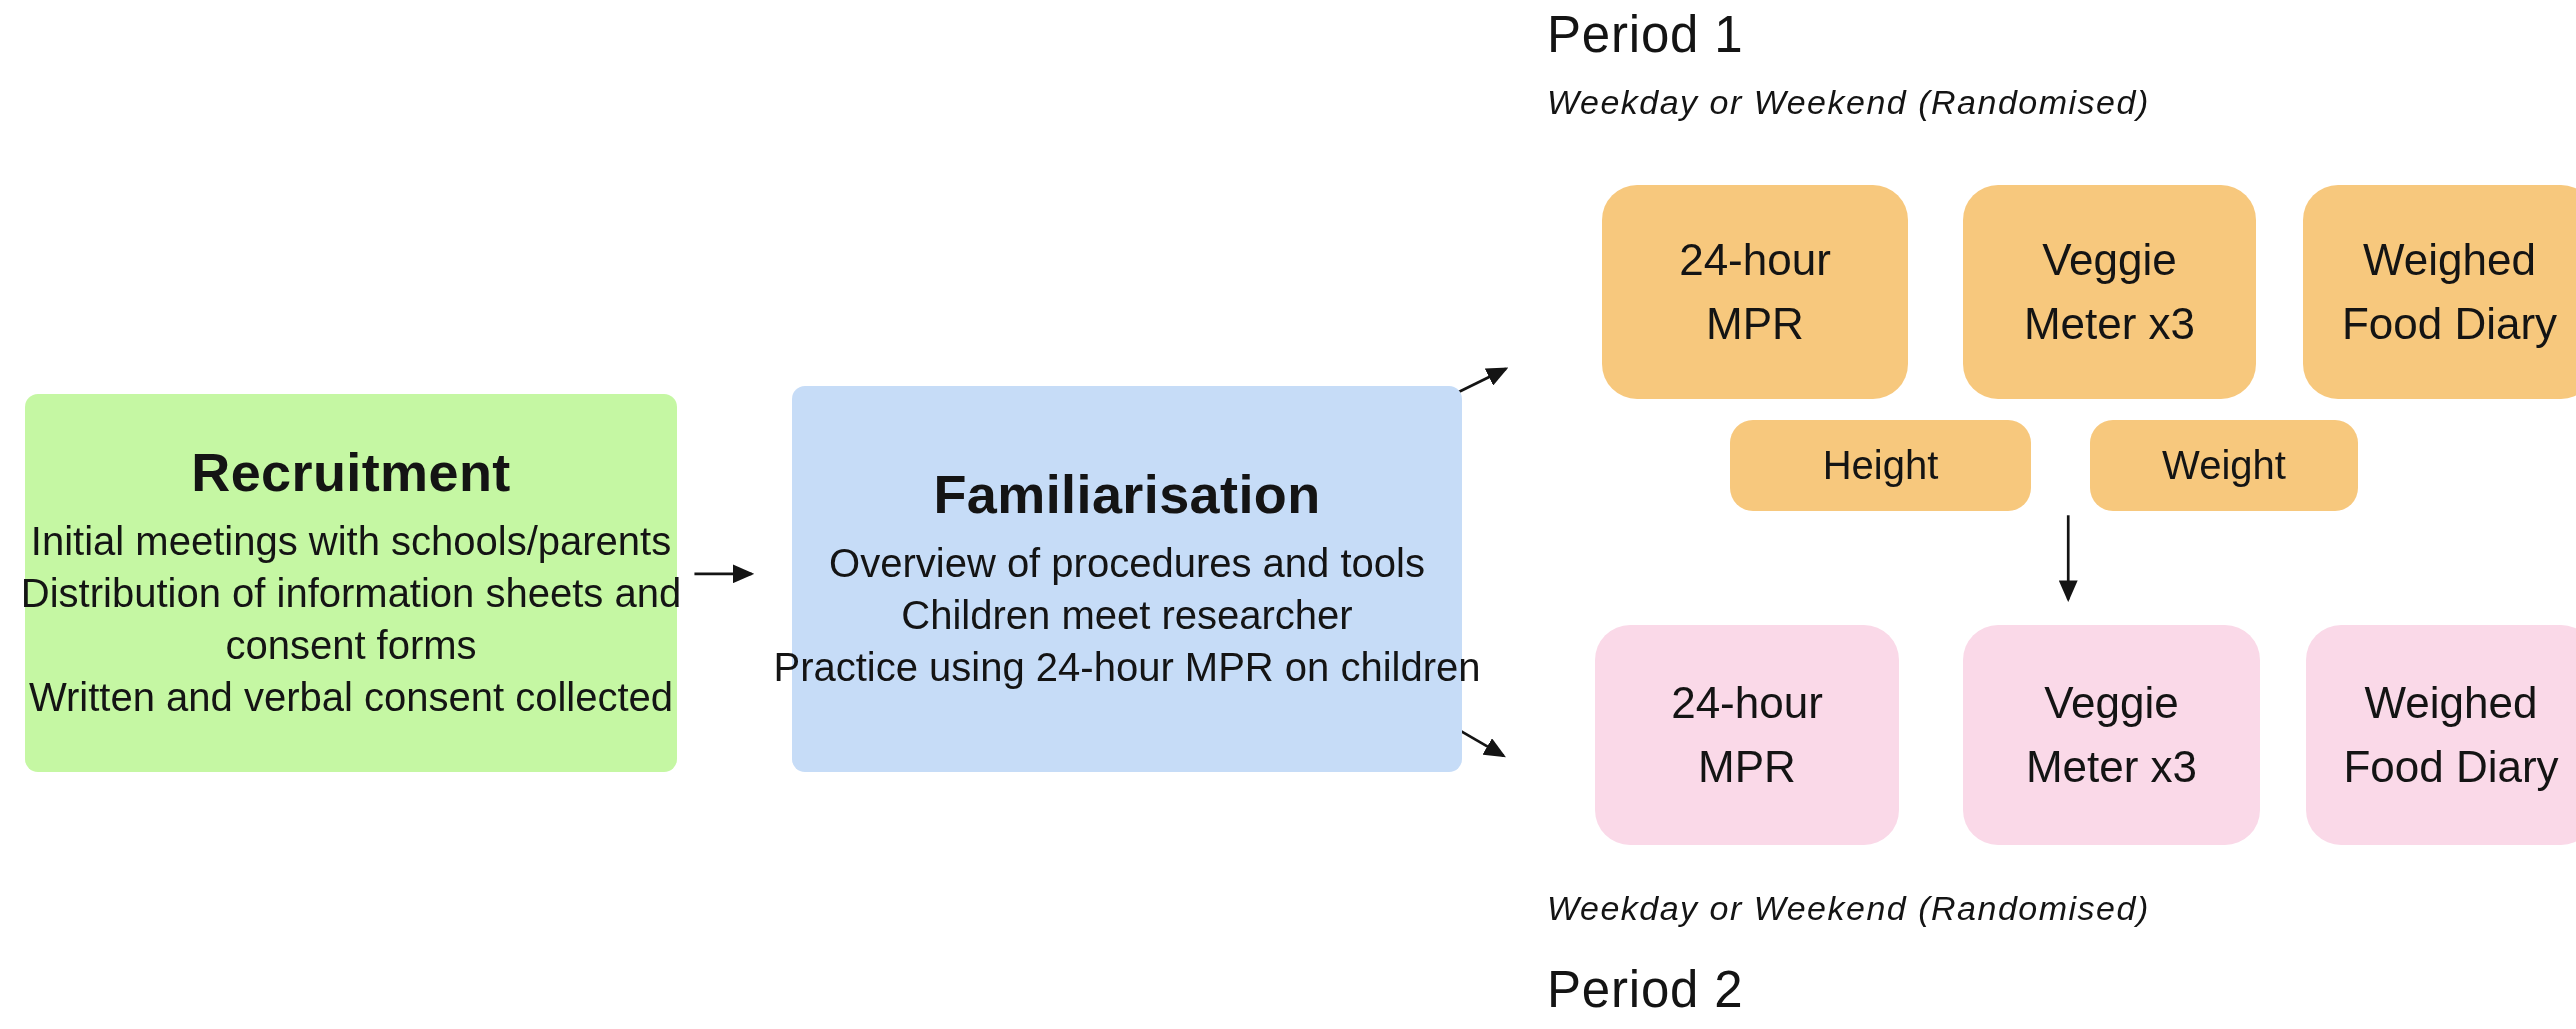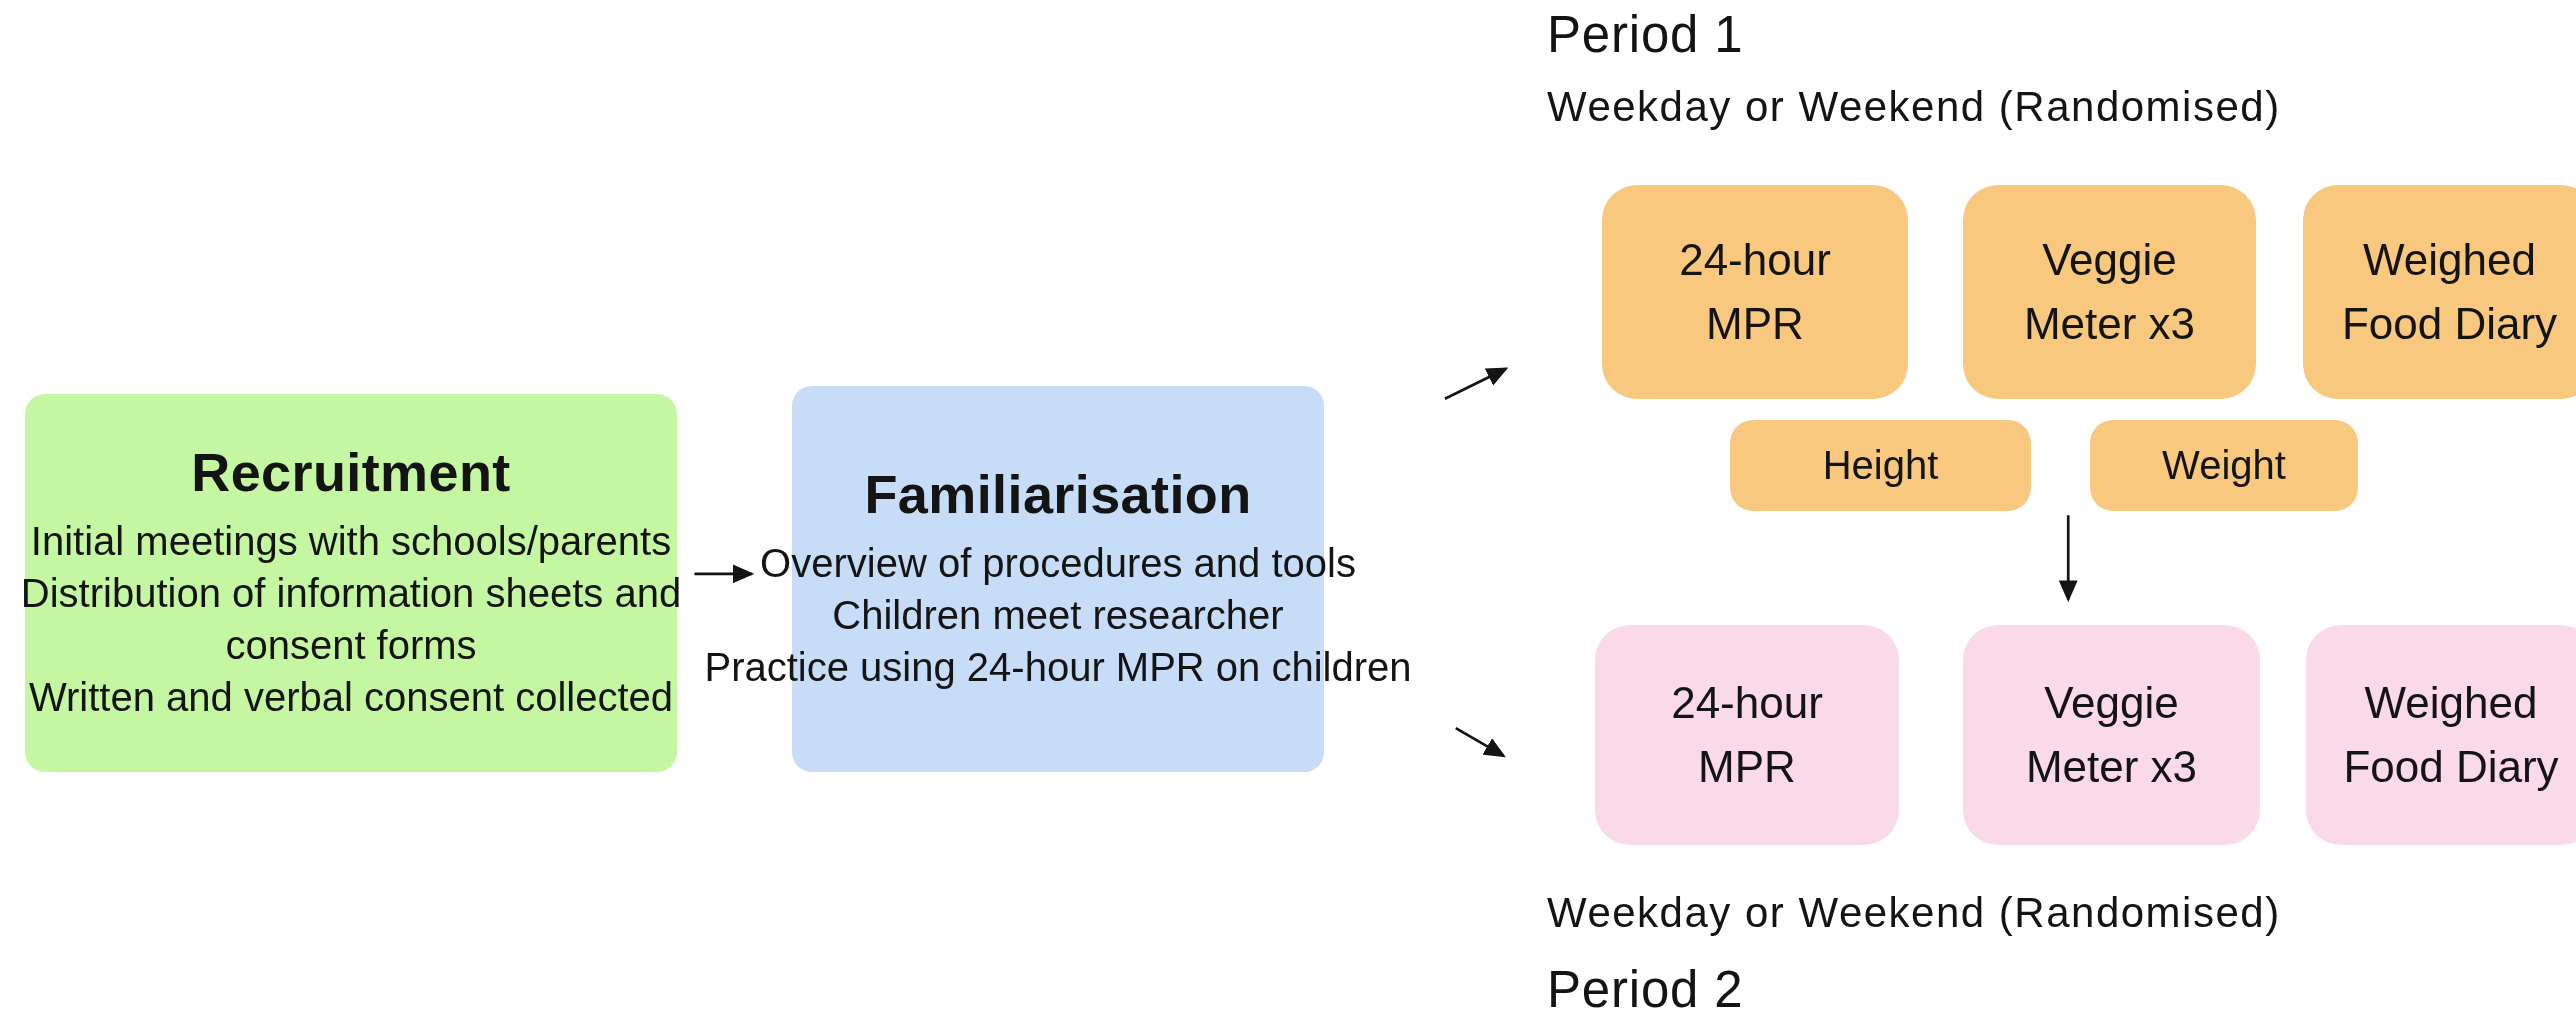--- a/index.html
+++ b/index.html
@@ -22,25 +22,25 @@
   .rbox {
     position: absolute;
     display: flex;
     flex-direction: column;
     align-items: center;
     justify-content: center;
     text-align: center;
     box-sizing: border-box;
   }
   .stage {
-    border-radius: 20px;
+    border-radius: 13px;
     padding: 0 15.4px;
   }
   .stage-green { left: 25px;  top: 394px; width: 652px; height: 378px; background: var(--green, #c5f7a3); }
-  .stage-blue  { left: 792px; top: 386px; width: 532px; height: 386px; background: var(--blue, #c6dcf7); }
+  .stage-blue  { left: 792px; top: 386px; width: 670px; height: 386px; background: var(--blue, #c6dcf7); }
   .stage-title {
     font-size: 54px;
     font-weight: 700;
     line-height: 1.1;
     margin-bottom: 12.3px;
     letter-spacing: 0.4px;
   }
   .stage-line {
     font-size: 40px;
     font-weight: 400;
@@ -75,21 +75,21 @@
   .p2-t2 { left: 1919px; top: 625px; width: 297px; height: 220px; }
   .p2-t3 { left: 2262px; top: 625px; width: 290px; height: 220px; }
 
   .period-caption {
     position: absolute;
     left: 1547px;
     width: 1015px;
     text-align: left;
   }
   .period-title    { font-size: 51px; font-weight: 400; letter-spacing: 0.8px; }
-  .period-subtitle { font-size: 42px; font-weight: 400; letter-spacing: 1.5px; }
+  .period-subtitle { font-size: 34px; font-weight: 400; letter-spacing: 1.5px; font-style: italic; }
   .cap-p1-title    { top: 4.6px; }
   .cap-p1-subtitle { top: 83px; }
   .cap-p2-subtitle { top: 889px; }
   .cap-p2-title    { top: 960px; }
 </style>
 </head>
 <body>
 
 <div class="canvas">
 

